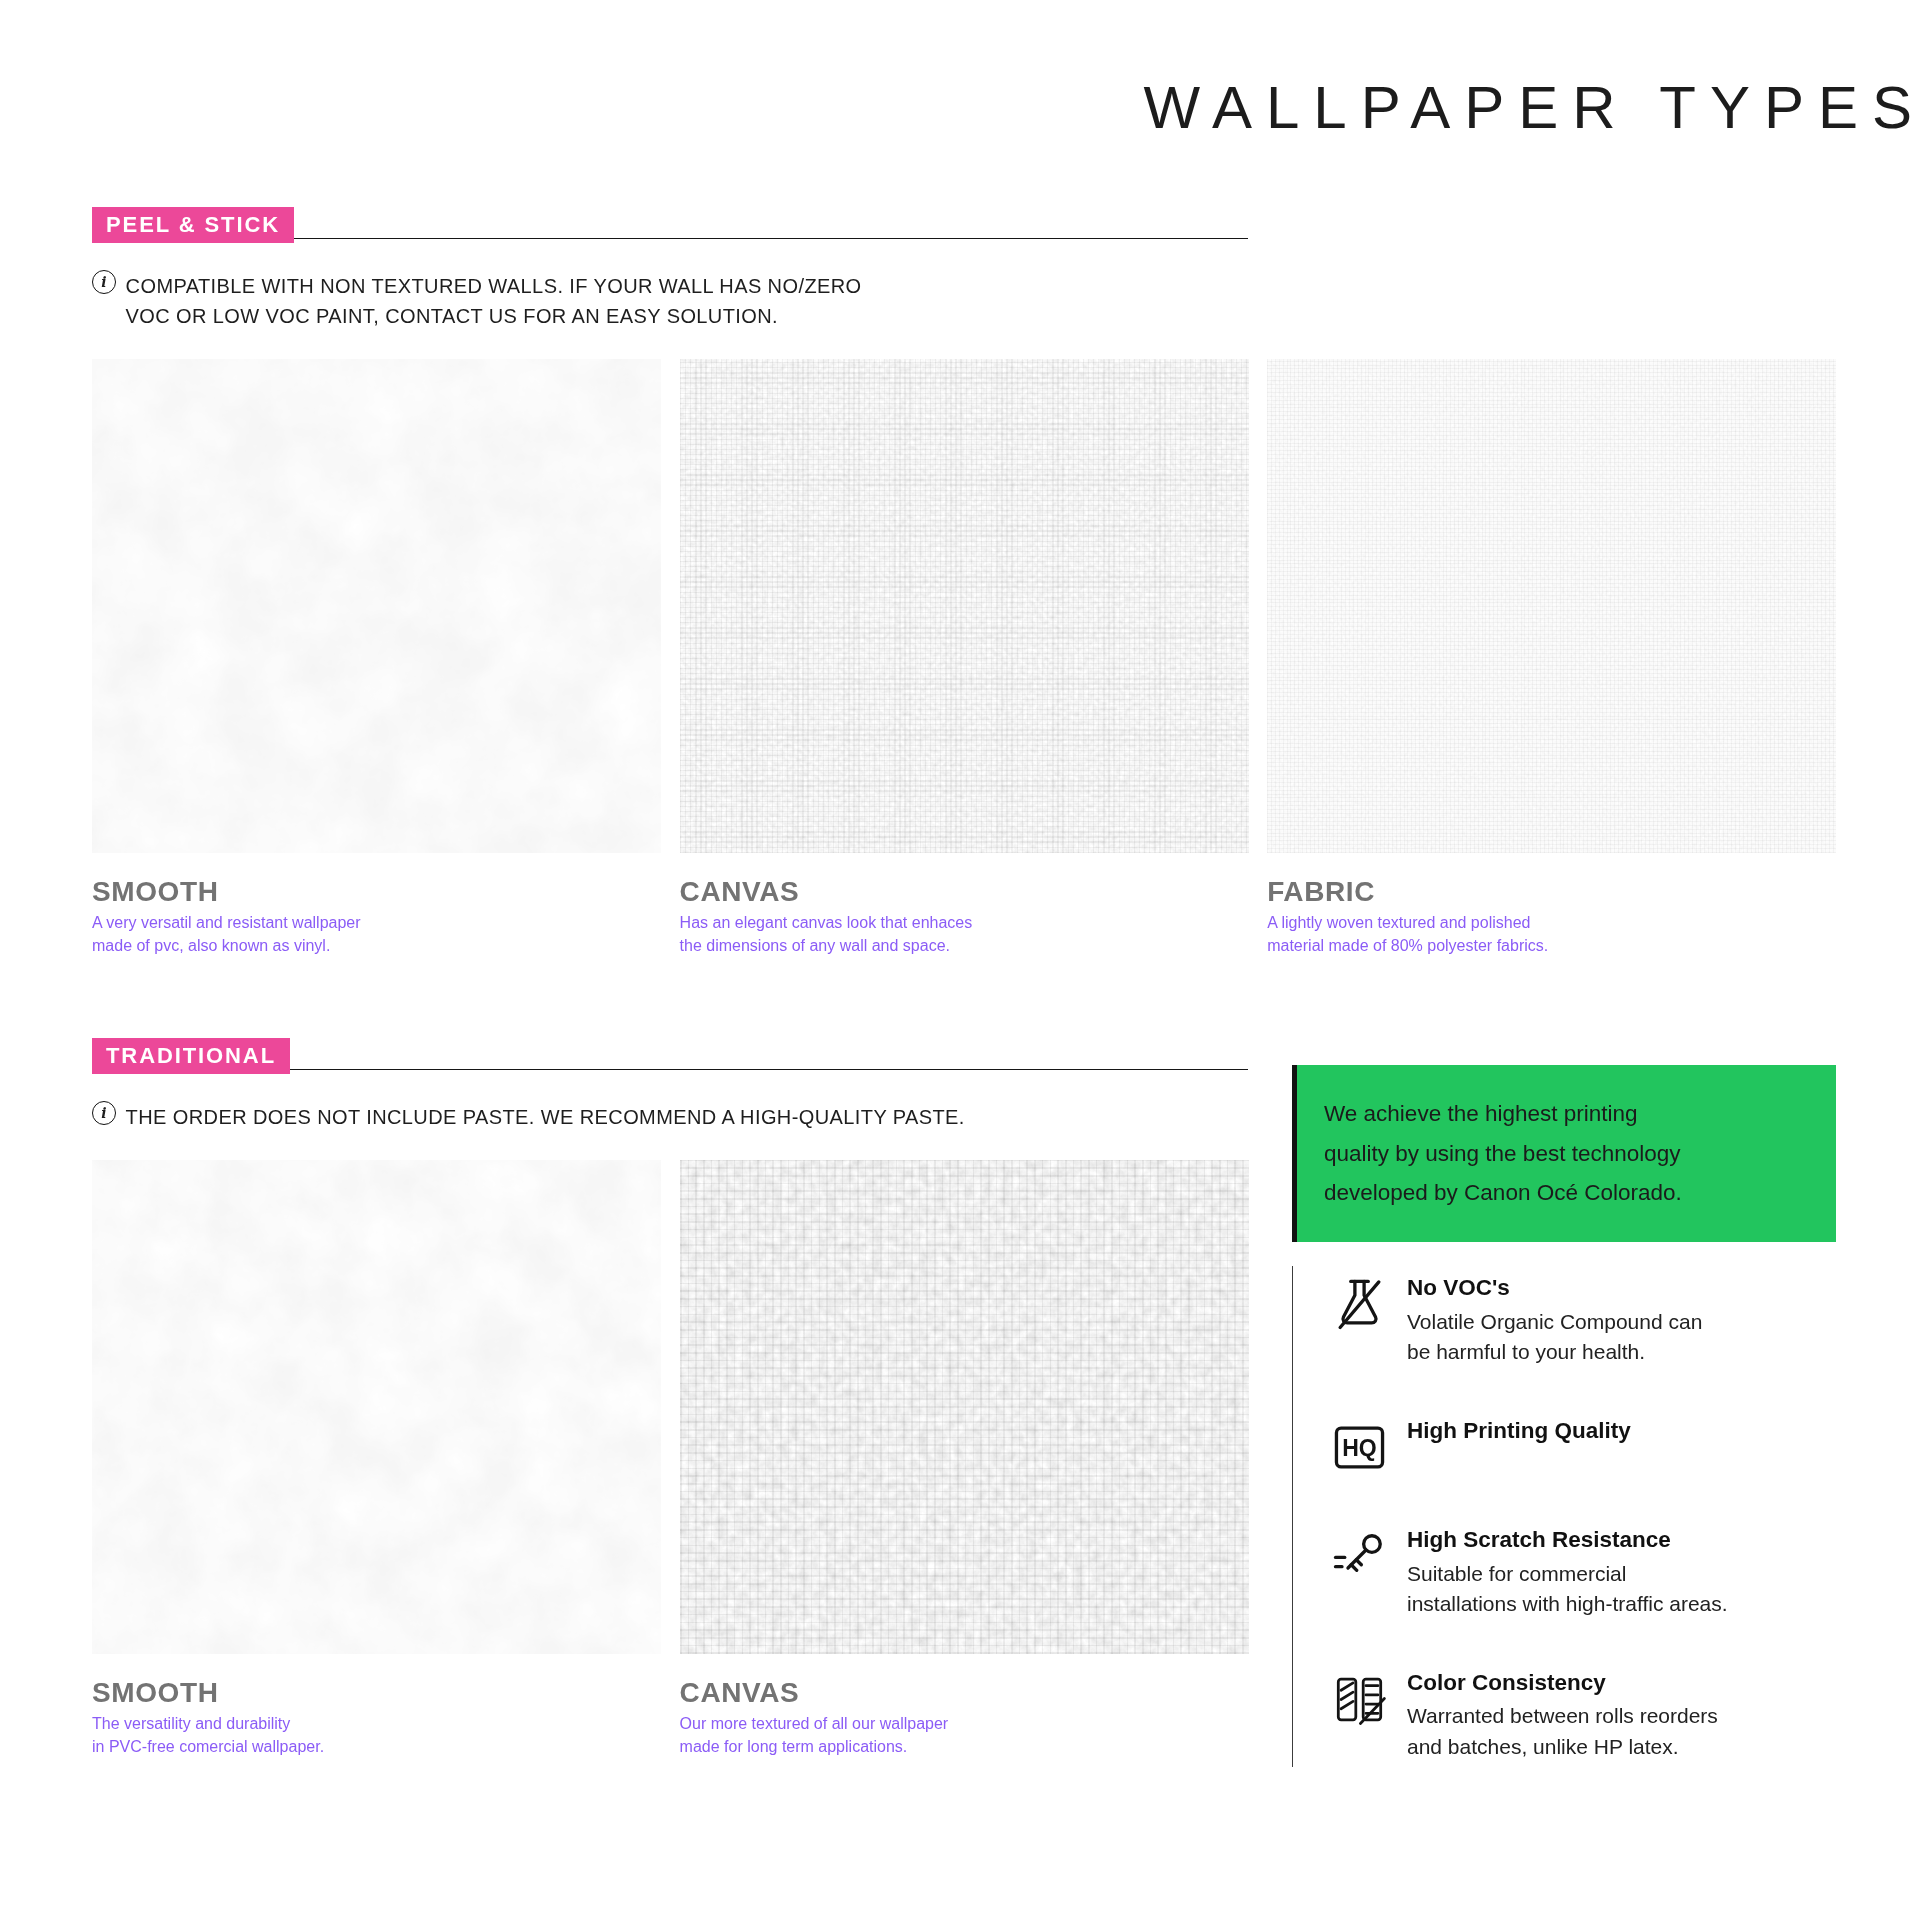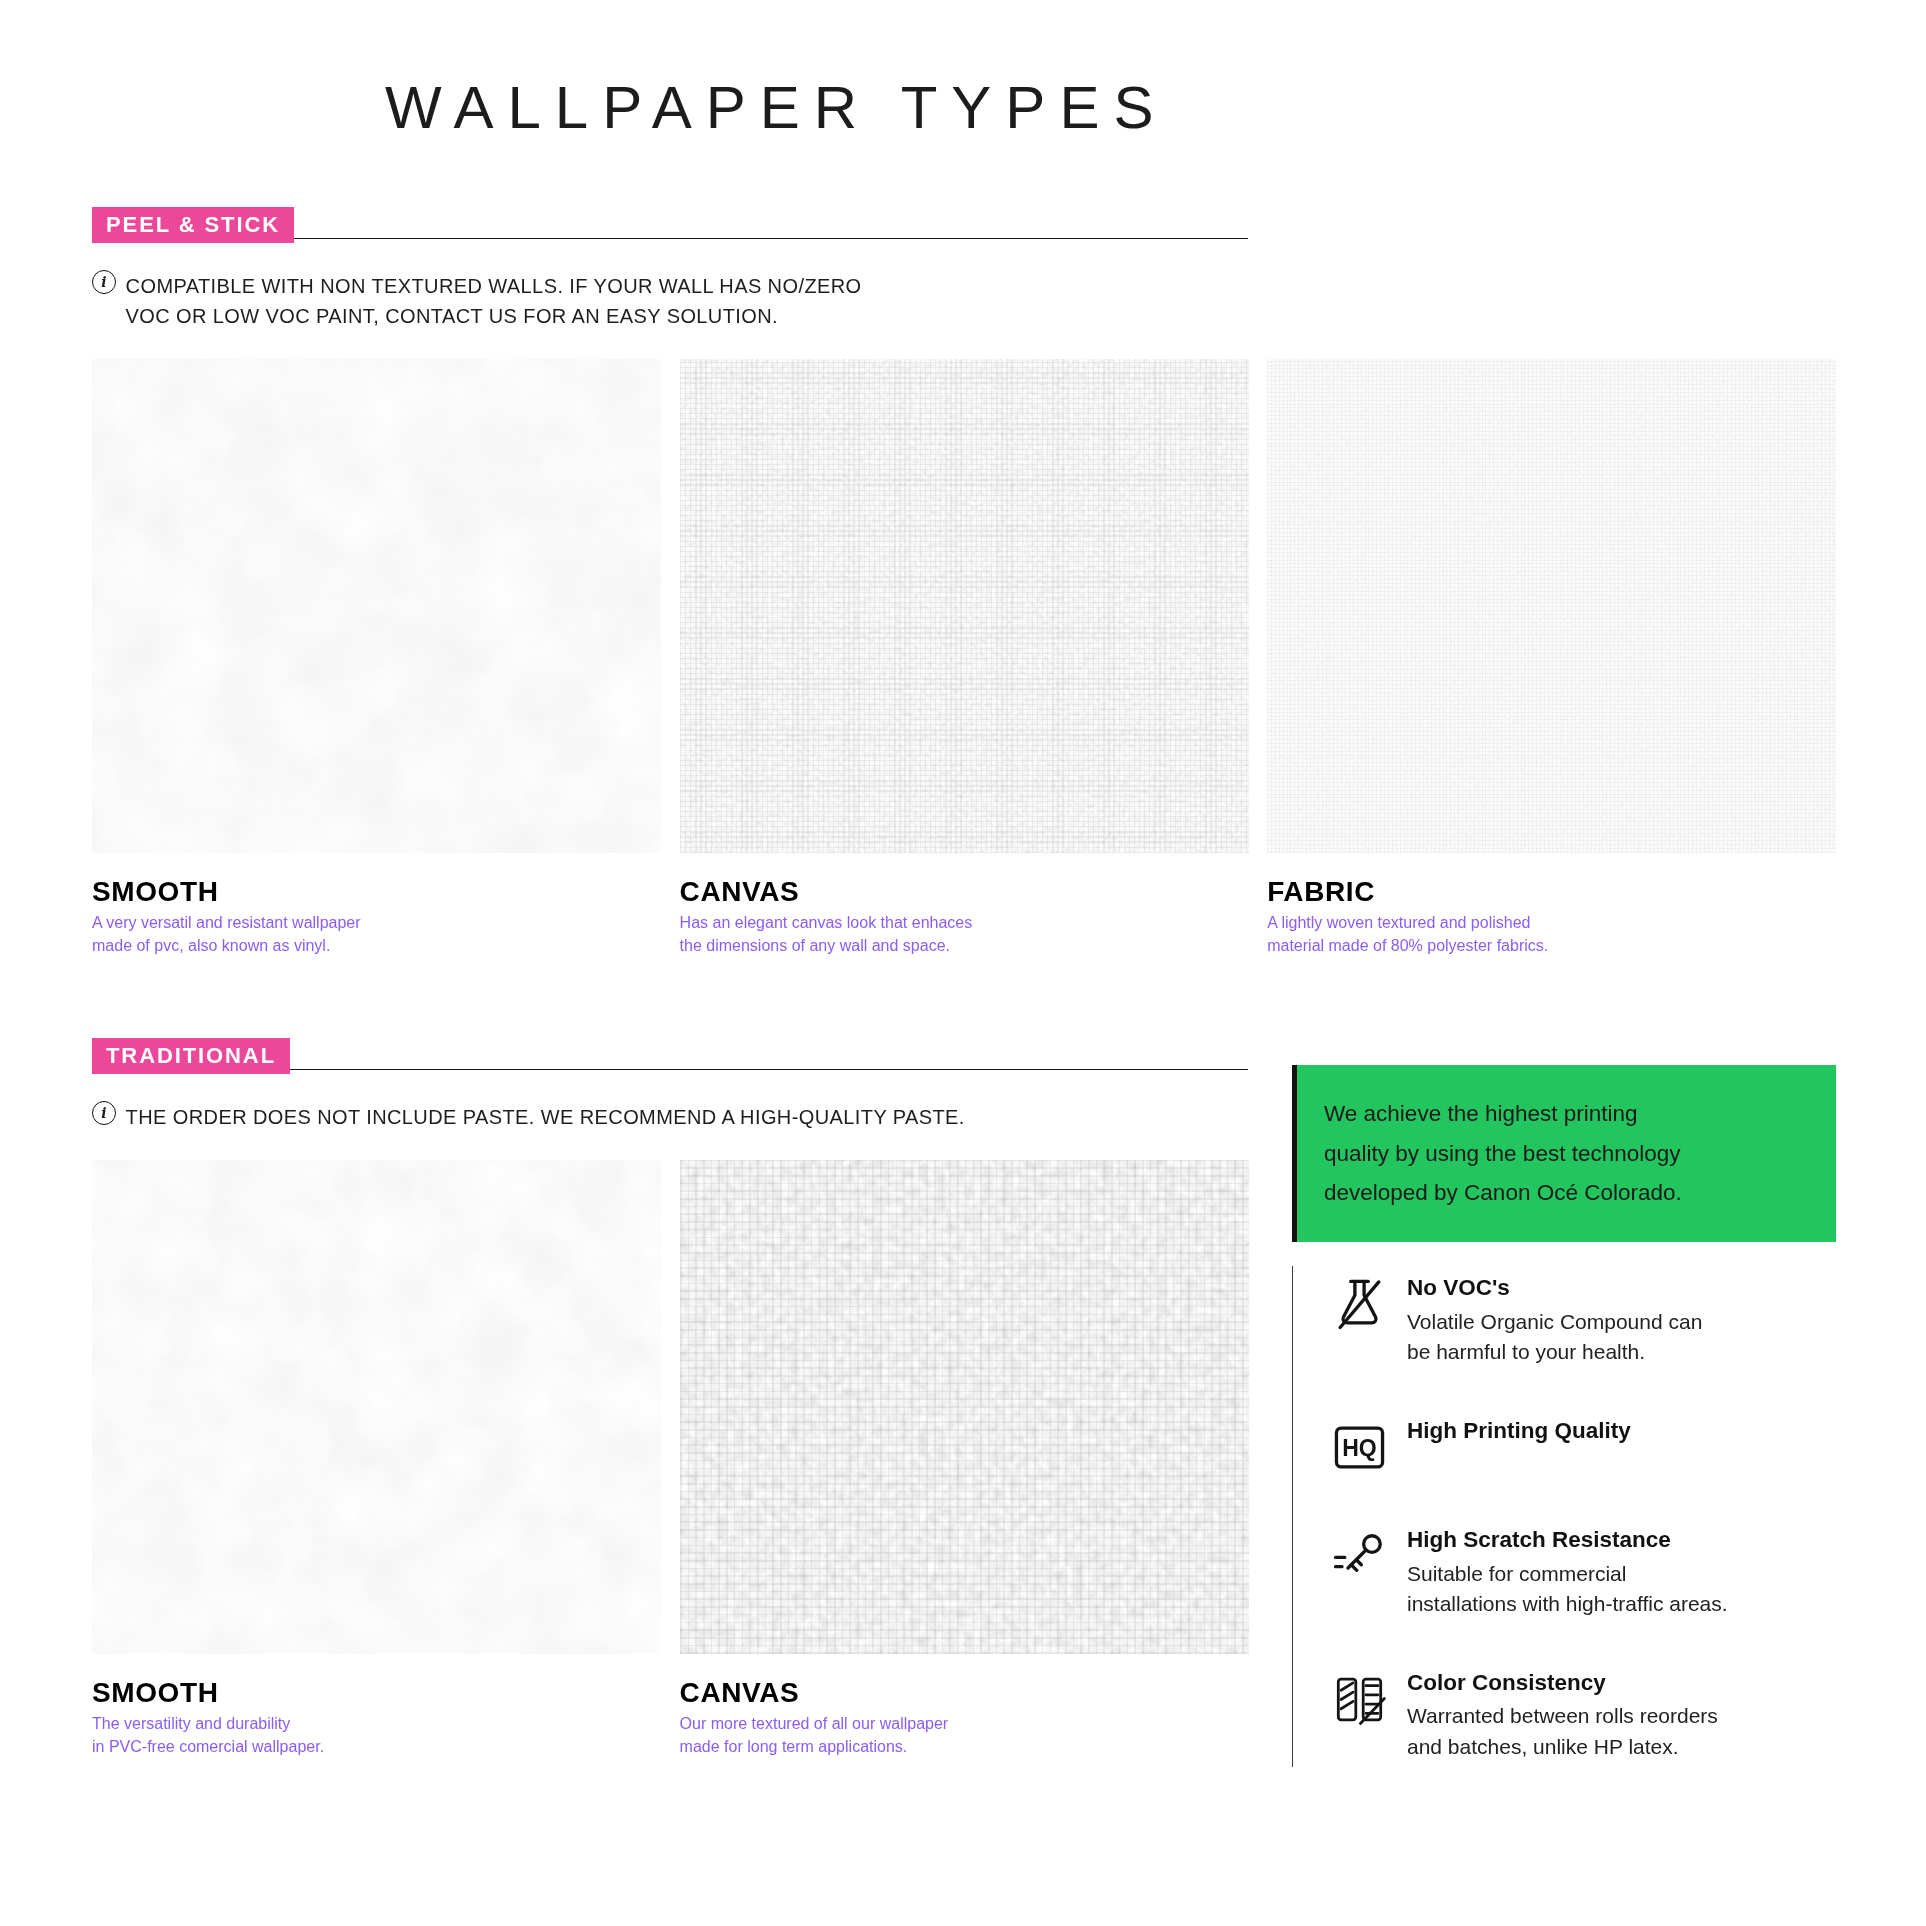--- a/index.html
+++ b/index.html
@@ -4,21 +4,21 @@
 <style>
   html,body{margin:0;padding:0}
   body{
     width:1926px;height:1926px;background:#ffffff;color:#141414;
     font-family:"Liberation Sans",sans-serif;position:relative;overflow:hidden;
   }
   .page{position:relative;width:1926px;height:1926px}
 
   .title{
     font-size:60px;font-weight:500;letter-spacing:14px;color:#1c1c1c;
-    margin:78px 0 0 385px;line-height:1;white-space:nowrap;
+    margin:78px 0 0 385px;line-height:1;white-space:nowrap;text-align:right;
   }
 
   .content{margin:69px 0 0 92px;width:1744px}
 
   .section-header{display:flex;align-items:flex-end;width:1156px}
   .badge{
     background:#ec4899;color:#ffffff;font-size:22px;font-weight:700;
     letter-spacing:1.9px;padding:7px 14px;line-height:1;white-space:nowrap;
   }
   .rule{flex:1;border-bottom:1.9px solid #161616;margin-bottom:4.5px;height:0}
@@ -41,21 +41,21 @@
   .weave-canvas{background:
     repeating-linear-gradient(90deg,rgba(0,0,0,.05) 0 1.3px,transparent 1.3px 5.1px),
     repeating-linear-gradient(0deg,rgba(0,0,0,.05) 0 1.3px,transparent 1.3px 5.1px);}
   .weave-fabric{background:
     repeating-linear-gradient(90deg,rgba(0,0,0,.035) 0 1px,transparent 1px 3.9px),
     repeating-linear-gradient(0deg,rgba(0,0,0,.035) 0 1px,transparent 1px 3.9px);}
   .weave-burlap{background:
     repeating-linear-gradient(90deg,rgba(0,0,0,.06) 0 1.6px,transparent 1.6px 7.7px),
     repeating-linear-gradient(0deg,rgba(0,0,0,.06) 0 1.6px,transparent 1.6px 7.7px);}
 
-  .swatch-name{margin-top:23px;font-size:28px;font-weight:700;letter-spacing:0.6px;color:#000000}
+  .swatch-name{margin-top:23px;font-size:28px;font-weight:700;letter-spacing:0.6px;color:#737373}
   .swatch-desc{margin-top:4px;font-size:16px;line-height:1.42;color:#8b5cf6;white-space:pre-line}
 
   .lower{display:flex;margin-top:72px;align-items:center}
   .lower-left{width:1156px}
   .aside{width:544px;margin-left:44px;padding-top:35px}
   .quality-intro{
     background:#22c55e;border-left:5.8px solid #121212;padding:29.5px 27px;
     font-size:22.5px;line-height:1.75;color:#1b1b1b;white-space:pre-line;
   }
   .features{margin-top:24.4px;border-left:1.3px solid #3c3c3c;

